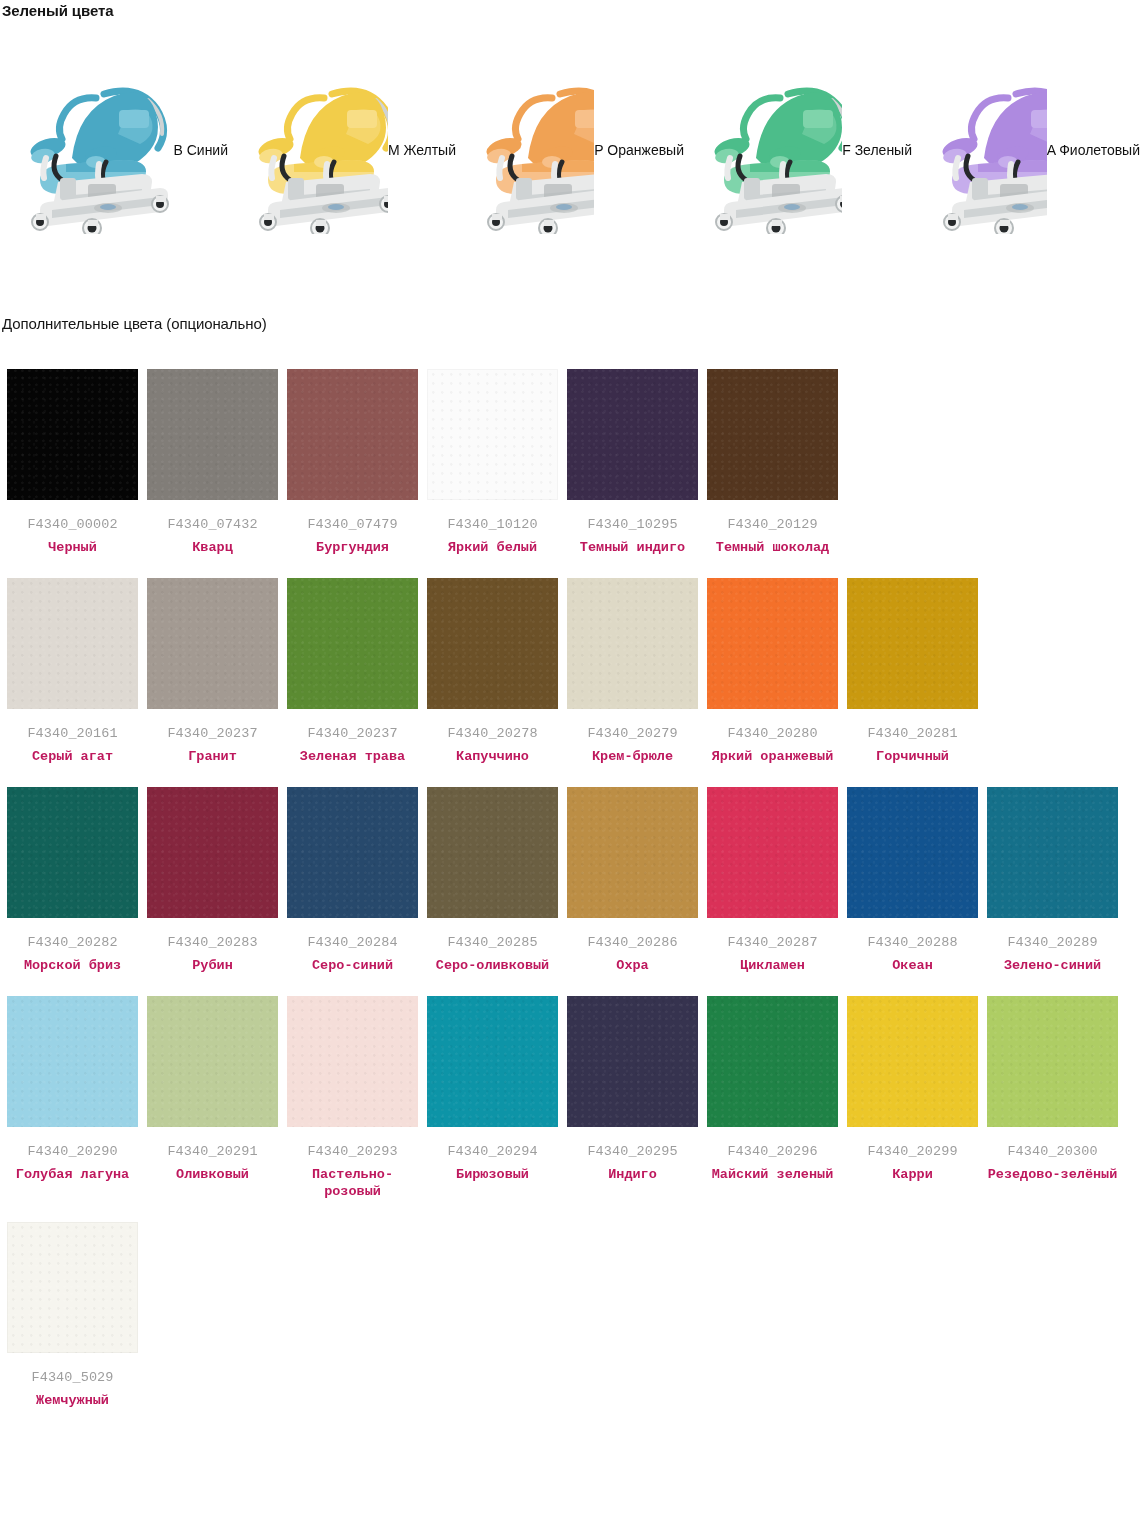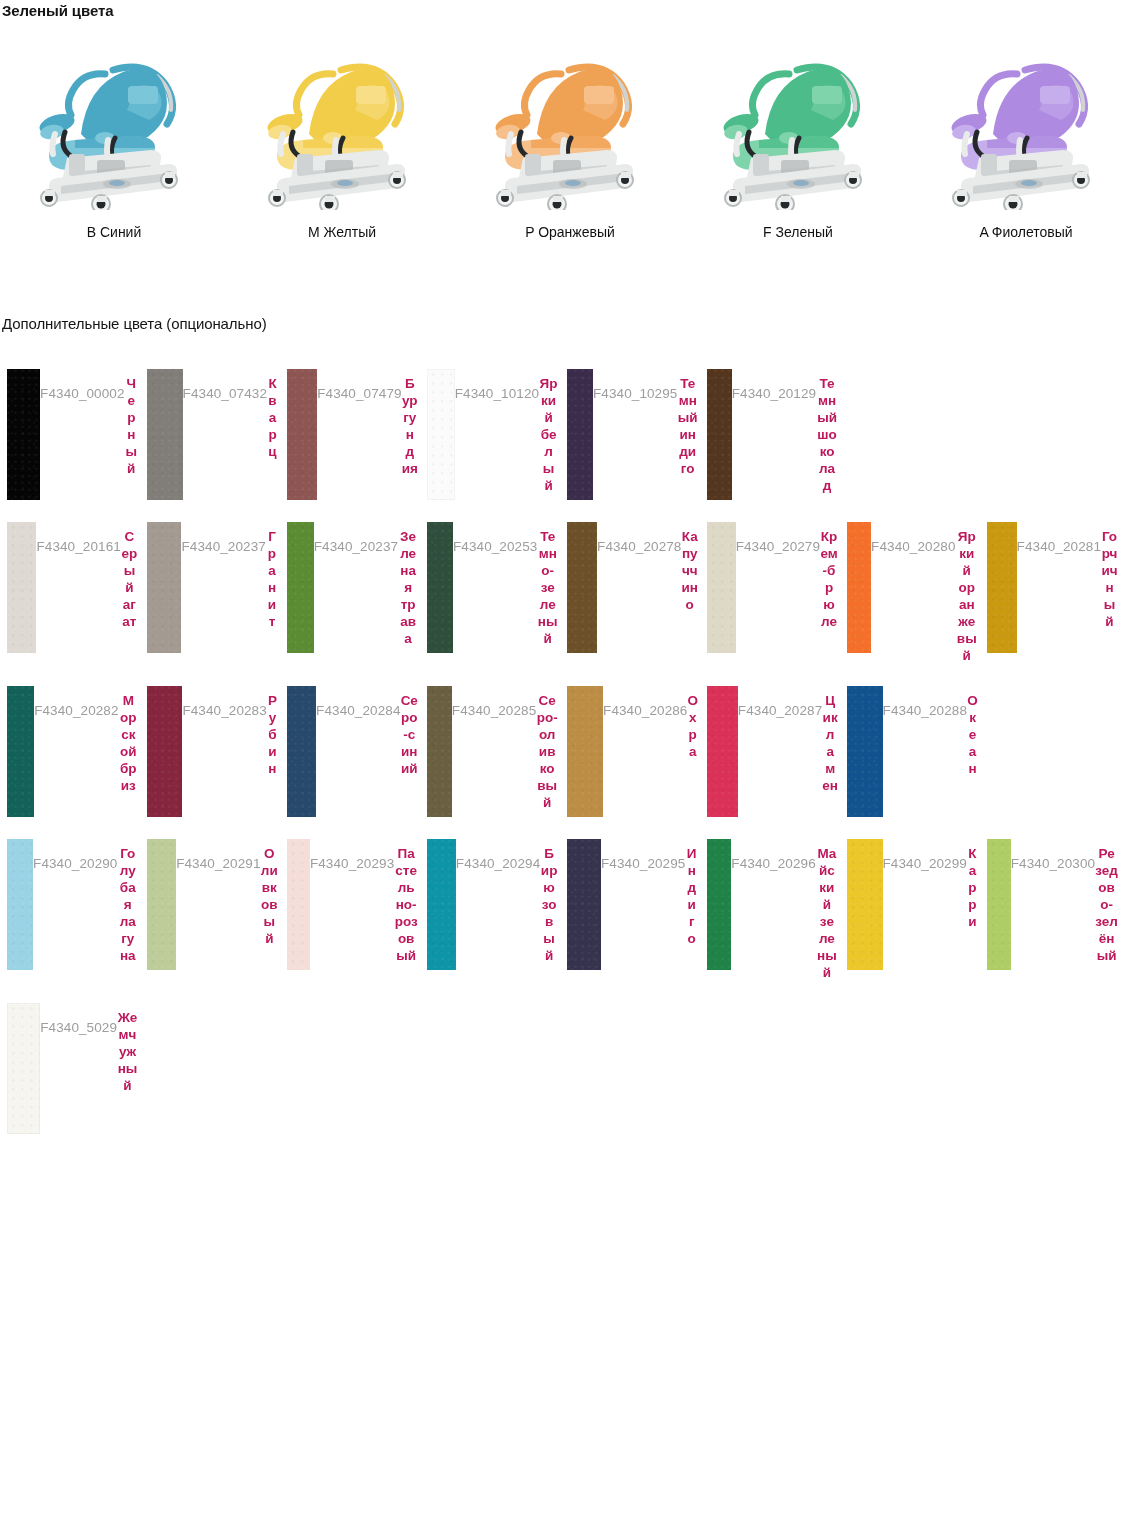--- a/index.html
+++ b/index.html
@@ -38,21 +38,21 @@
     left: 0px;
     top: 28px;
     width: 1140px;
     height: 230px;
     display: flex;
     justify-content: flex-start;
   }
   .base-item {
     width: 228px;
     display: flex;
-    flex-direction: column;
+    flex-direction: row;
     align-items: center;
   }
   .base-photo {
     width: 210px;
     height: 182px;
     position: relative;
     background: #ffffff;
     overflow: hidden;
   }
   .base-caption {
@@ -76,21 +76,22 @@
   }
   .swatch-row {
     display: flex;
     gap: 9px;
     margin-bottom: 9px;
   }
   .swatch-cell {
     width: 131px;
     flex: 0 0 131px;
     display: flex;
-    flex-direction: row;
+    flex-direction: column;
+    font-family: Liberation Mono, monospace;
   }
   .swatch-chip {
     width: 131px;
     height: 131px;
     position: relative;
     overflow: hidden;
   }
   
   .swatch-chip::after {
     content: "";
@@ -431,25 +432,20 @@
         <div class="swatch-chip" style="background: rgb(163, 154, 146);"></div>
         <div class="swatch-code">F4340_20237</div>
         <div class="swatch-name">Гранит</div>
       </div>
       <div class="swatch-cell">
         <div class="swatch-chip" style="background: rgb(91, 139, 50);"></div>
         <div class="swatch-code">F4340_20237</div>
         <div class="swatch-name">Зеленая трава</div>
       </div>
       <div class="swatch-cell">
-        <div class="swatch-chip" style="background: rgb(47, 78, 60);"></div>
-        <div class="swatch-code">F4340_20253</div>
-        <div class="swatch-name">Темно-зеленый</div>
-      </div>
-      <div class="swatch-cell">
         <div class="swatch-chip" style="background: rgb(108, 81, 40);"></div>
         <div class="swatch-code">F4340_20278</div>
         <div class="swatch-name">Капуччино</div>
       </div>
       <div class="swatch-cell">
         <div class="swatch-chip" style="background: rgb(222, 217, 198);"></div>
         <div class="swatch-code">F4340_20279</div>
         <div class="swatch-name">Крем-брюле</div>
       </div>
       <div class="swatch-cell">
@@ -492,20 +488,25 @@
       <div class="swatch-cell">
         <div class="swatch-chip" style="background: rgb(218, 49, 88);"></div>
         <div class="swatch-code">F4340_20287</div>
         <div class="swatch-name">Цикламен</div>
       </div>
       <div class="swatch-cell">
         <div class="swatch-chip" style="background: rgb(18, 83, 143);"></div>
         <div class="swatch-code">F4340_20288</div>
         <div class="swatch-name">Океан</div>
       </div>
+      <div class="swatch-cell">
+        <div class="swatch-chip" style="background: rgb(21, 112, 138);"></div>
+        <div class="swatch-code">F4340_20289</div>
+        <div class="swatch-name">Зелено-синий</div>
+      </div>
     </div>
     <div class="swatch-row" style="margin-bottom: 22px;">
       <div class="swatch-cell">
         <div class="swatch-chip" style="background: rgb(154, 211, 230);"></div>
         <div class="swatch-code">F4340_20290</div>
         <div class="swatch-name">Голубая лагуна</div>
       </div>
       <div class="swatch-cell">
         <div class="swatch-chip" style="background: rgb(189, 205, 153);"></div>
         <div class="swatch-code">F4340_20291</div>

